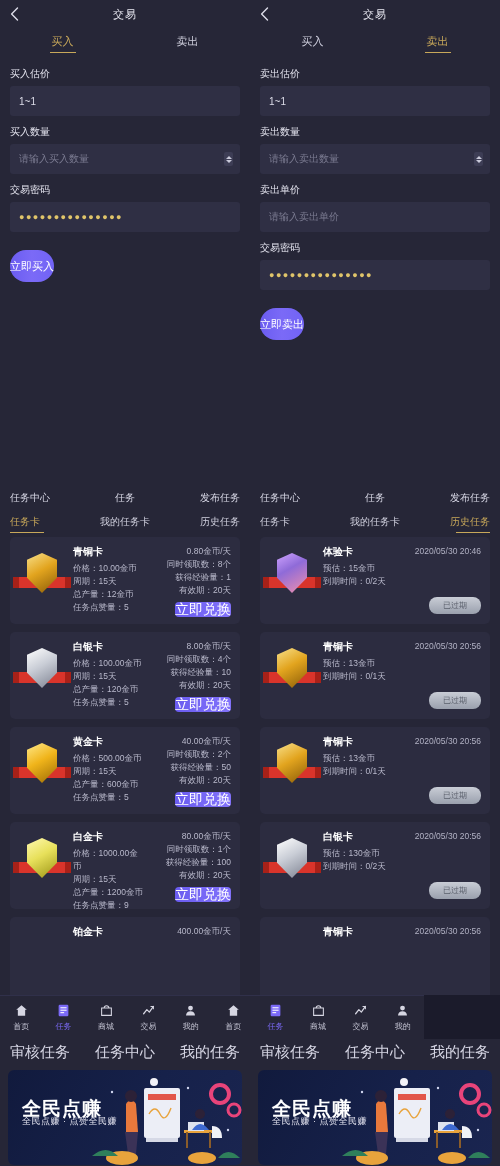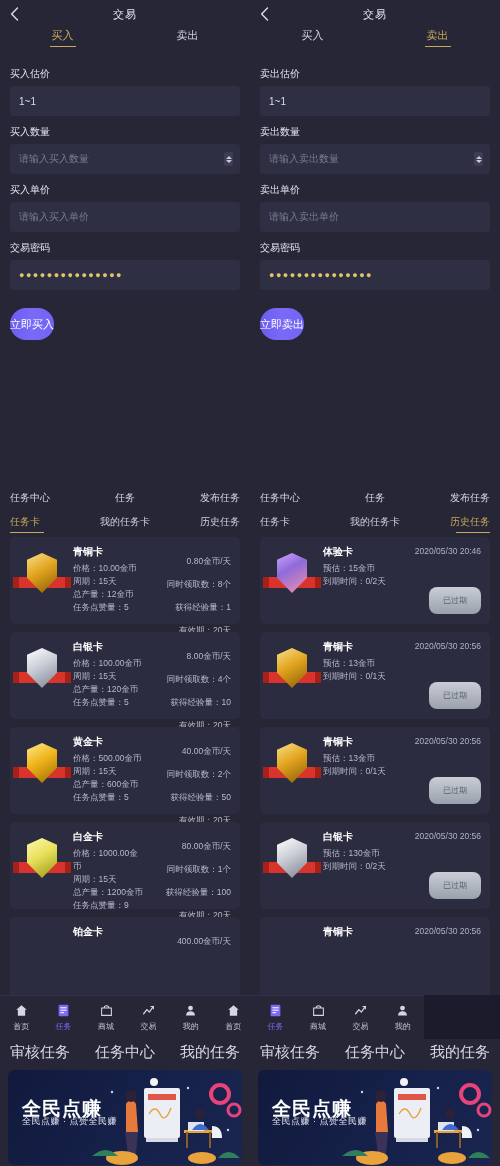--- a/index.html
+++ b/index.html
@@ -16,21 +16,21 @@
   .pane { width:250px; height:485px; background:#262637; position:relative; }
   .pane.left { background:#262637; }
   .pane.right { background:#262637; }
 
   .topbar { height:28px; display:flex; align-items:center; position:relative; }
   .back-ico { width:28px; height:28px; display:flex; align-items:center; justify-content:center;
     color:#d9d9e4; font-size:14px; }
   .topbar-title { position:absolute; left:0; right:0; text-align:center; font-size:11px;
     color:#e9e9f2; letter-spacing:1px; }
 
-  .tabrow { display:flex; height:30px; align-items:flex-start; }
+  .tabrow { display:flex; height:30px; align-items:center; }
   .tabrow .tab { flex:1; text-align:center; font-size:11px; color:#cfcfdd; position:relative;
      padding-bottom:4px; }
   .tabrow .tab.active { color:#c8a85a; }
   .tabrow .tab.active::after {
     content:""; position:absolute; bottom:0; left:50%; transform:translateX(-50%);
     width:26px; height:1px; background:#c8a85a;
   }
 
   .field { padding:0 10px; margin-top:9px; }
   .field-label { font-size:10px; color:#e3e3ee; margin-bottom:5px; }
@@ -94,34 +94,34 @@
   .sh-bronze{ background:linear-gradient(150deg,#f8e08a,#e2a41e 45%,#8a5c08); }
   .sh-silver{ background:linear-gradient(150deg,#ffffff,#c9cdd6 45%,#7c8190); }
   .sh-gold  { background:linear-gradient(150deg,#ffe98a,#f0b41a 45%,#9b6b05); }
   .sh-plat  { background:linear-gradient(150deg,#fff9b0,#e7e05a 45%,#9a9314); }
   .sh-exp   { background:linear-gradient(150deg,#cfa3ff,#8f6bd8 40%,#e08ab4 90%); }
 
   .cbody { flex:1; padding-left:8px; }
   .cname { font-size:10px; color:#ffffff; font-weight:bold; margin-bottom:3px;font-family:Liberation Mono, monospace; }
   .cline { font-size:8.5px; color:#b9b9cb; line-height:13px; }
   .cright { width:86px; text-align:right; display:flex; flex-direction:column; align-items:flex-end; }
-  .rline { font-size:8.5px; color:#b9b9cb; line-height:13px;margin-top:10px; }
+  .rline { font-size:8.5px; color:#b9b9cb; line-height:13px; }
   .redeem {
     margin-top:5px; width:56px; height:15px; border-radius:4px;
     background:linear-gradient(90deg,#6a5cf0,#8272fb);
     color:#fff; font-size:14px; display:flex; align-items:center; justify-content:center;
     border:none; cursor:pointer;
   }
 
   
   .hcard { background:#2c2c40; border-radius:5px; margin-bottom:8px; height:87px;
     display:flex; padding:8px 9px; position:relative; }
   .htime { position:absolute; right:9px; top:9px; font-size:8.5px; color:#b2b2c4; }
   .expired {
-    position:absolute; right:9px; bottom:10px; width:52px; height:27px; border-radius:8px;
+    position:absolute; right:9px; bottom:10px; width:52px; height:17px; border-radius:8px;
     background:linear-gradient(180deg,#c9cdd6,#9aa0ad);
     color:#5a5f6b; font-size:8px; display:flex; align-items:center; justify-content:center;
     border:none; cursor:pointer;
   }
 
   
   .navs { display:flex; width:424px; height:44px; }
   .nav { width:250px; height:44px; background:#262637; display:flex; align-items:center;
      border-top:1px solid #30304a; }
   .nav .ni { flex:1; display:flex; flex-direction:column; align-items:center; gap:2px; cursor:pointer; }
@@ -178,24 +178,20 @@
         <div class="field-label">买入数量</div>
         <div class="field-box ph">
           <span>请输入买入数量</span>
           <span class="stepper">
               <i class="up"></i>
               <i class="dn"></i>
             </span>
         </div>
       </div>
 
-      <div class="field">
-        <div class="field-label">买入单价</div>
-        <div class="field-box ph">请输入买入单价</div>
-      </div>
 
       <div class="field">
         <div class="field-label">交易密码</div>
         <div class="field-box">
           <span class="dots">●●●●●●●●●●●●●●●</span>
         </div>
       </div>
 
       <button class="cta">立即买入</button>
     </div>

